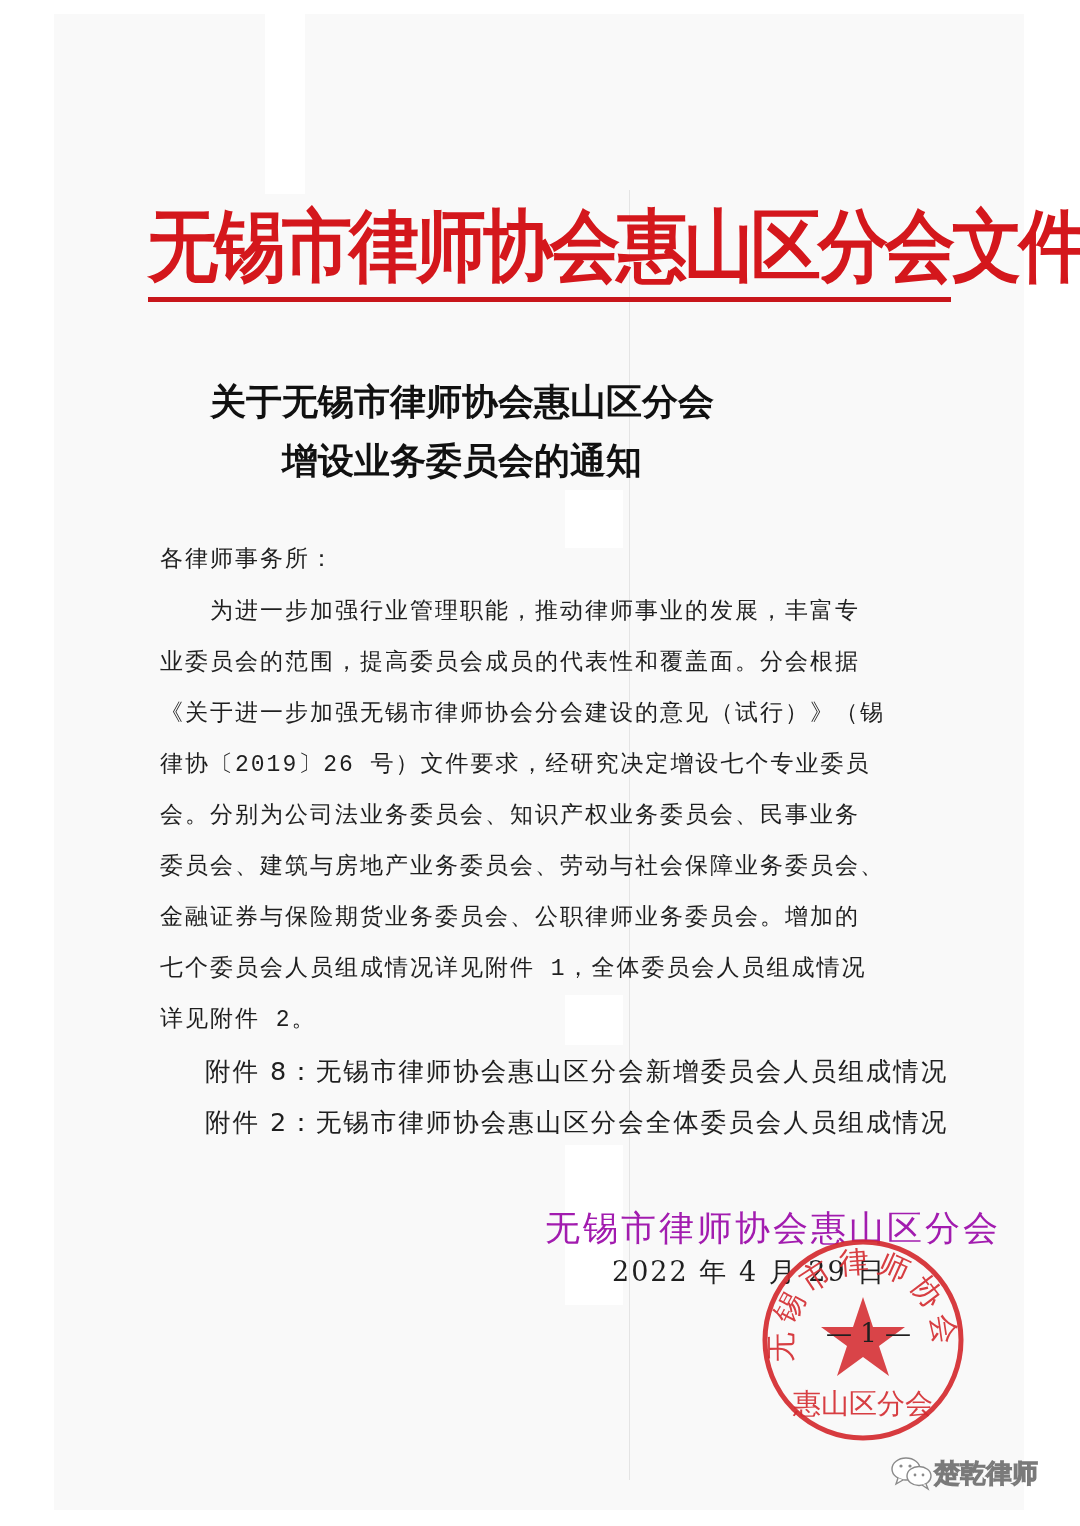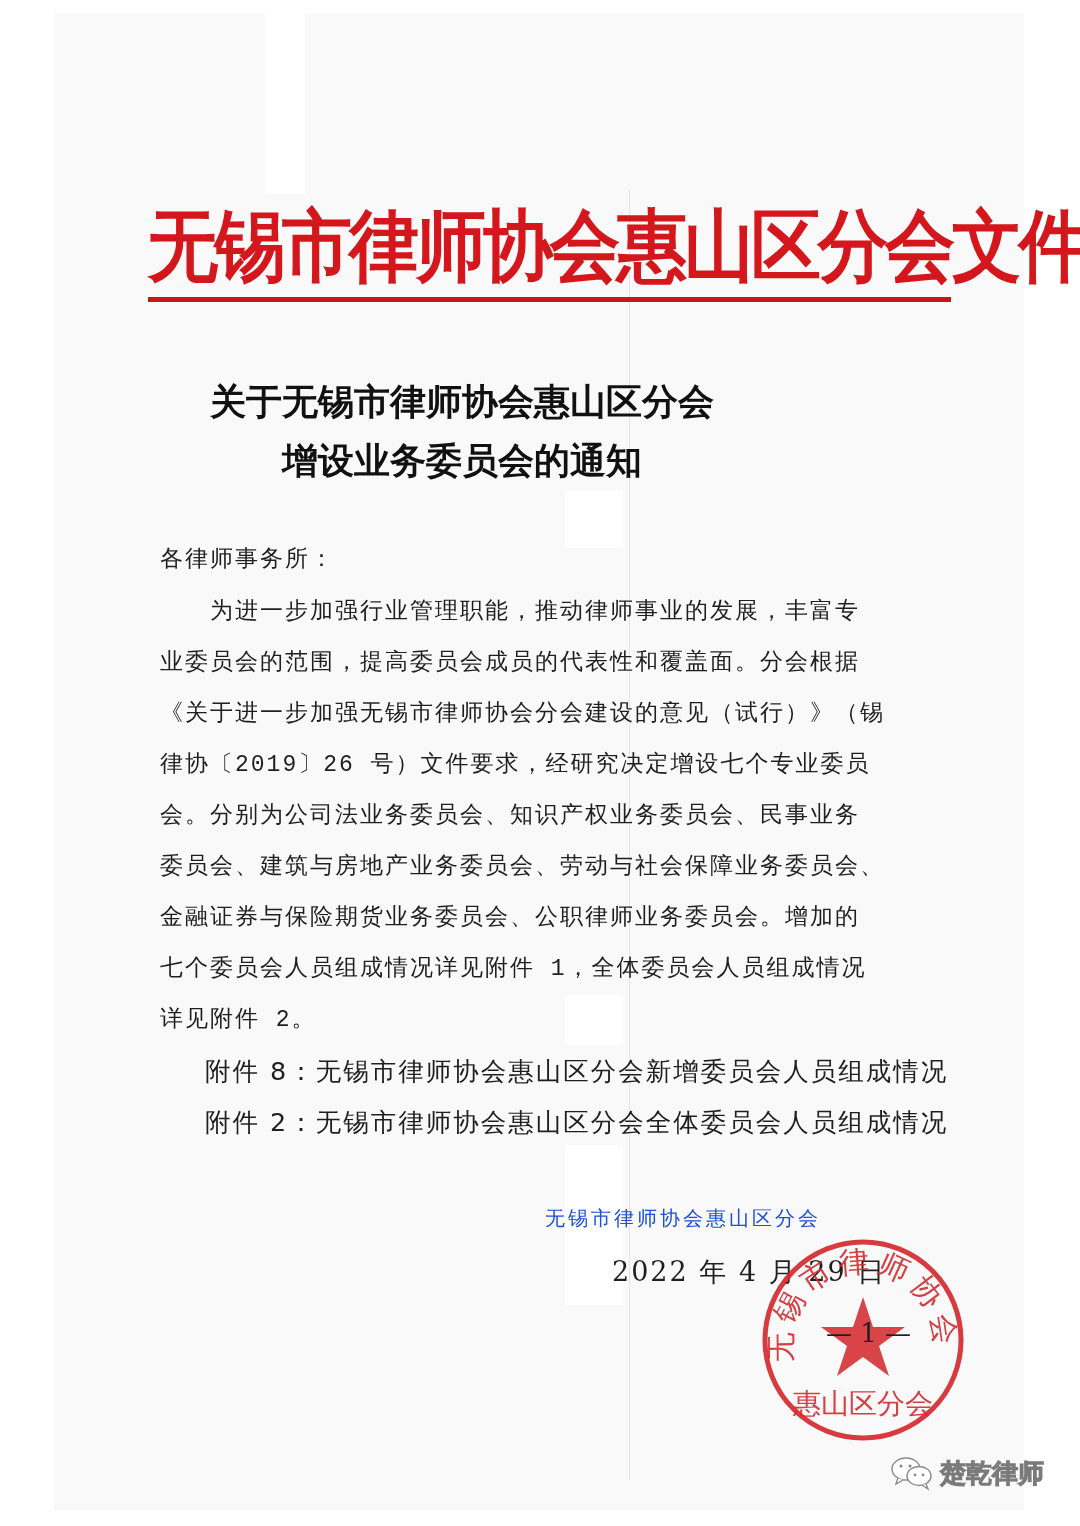--- a/index.html
+++ b/index.html
@@ -47,26 +47,26 @@
   .t2 { top: 437px; text-align: center; }
   .body-text {
     position: absolute; left: 148px; width: 805px;
     font-family: Liberation Mono, monospace;
     font-size: 23px; color: #1f1f1f; letter-spacing: 2px;
     white-space: nowrap;
     margin-left: 12px;
   }
   .line { position: absolute; left: 0; white-space: nowrap; }
   .att { position: absolute; left: 205px; font-family: "DejaVu Sans", sans-serif; font-size: 25.5px; color: #1f1f1f; letter-spacing: 2px; white-space: nowrap; }
-  .sig-org { position: absolute; left: 545px; top: 1205px; font-family: "DejaVu Sans", sans-serif; font-size: 20px; letter-spacing: 3px; color: #1d4ed8; white-space: nowrap; }
+  .sig-org { position: absolute; left: 545px; top: 1205px; font-family: "DejaVu Sans", sans-serif; font-size: 35px; letter-spacing: 3px; color: #a21caf; white-space: nowrap; }
   .sig-date { position: absolute; left: 612px; top: 1254px; font-family: "DejaVu Serif", serif; font-size: 27px; letter-spacing: 2px; color: #1f1f1f; white-space: nowrap; }
   .page-num { position: absolute; left: 826px; top: 1318px; font-family: "DejaVu Serif", serif; font-size: 26px; color: #1f1f1f; white-space: nowrap; }
   .seal { position: absolute; left: 758px; top: 1235px; width: 210px; height: 210px; }
   .watermark {
-    position: absolute; left: 890px; top: 1455px; display: flex; align-items: center; gap: 6px;
+    position: absolute; left: 890px; top: 1455px; display: flex; align-items: center; 
     color: #6a6a6a; font-family: "DejaVu Sans", sans-serif; font-size: 26px;
   }
   .watermark .wm-text { color: #ffffff; -webkit-text-stroke: 1px #7a7a7a; font-weight: bold; }
 </style>
 </head>
 <body>
 
 <div class="paper"></div>
 <div class="paper-gap"></div>
 <div class="paper-gap2"></div>

